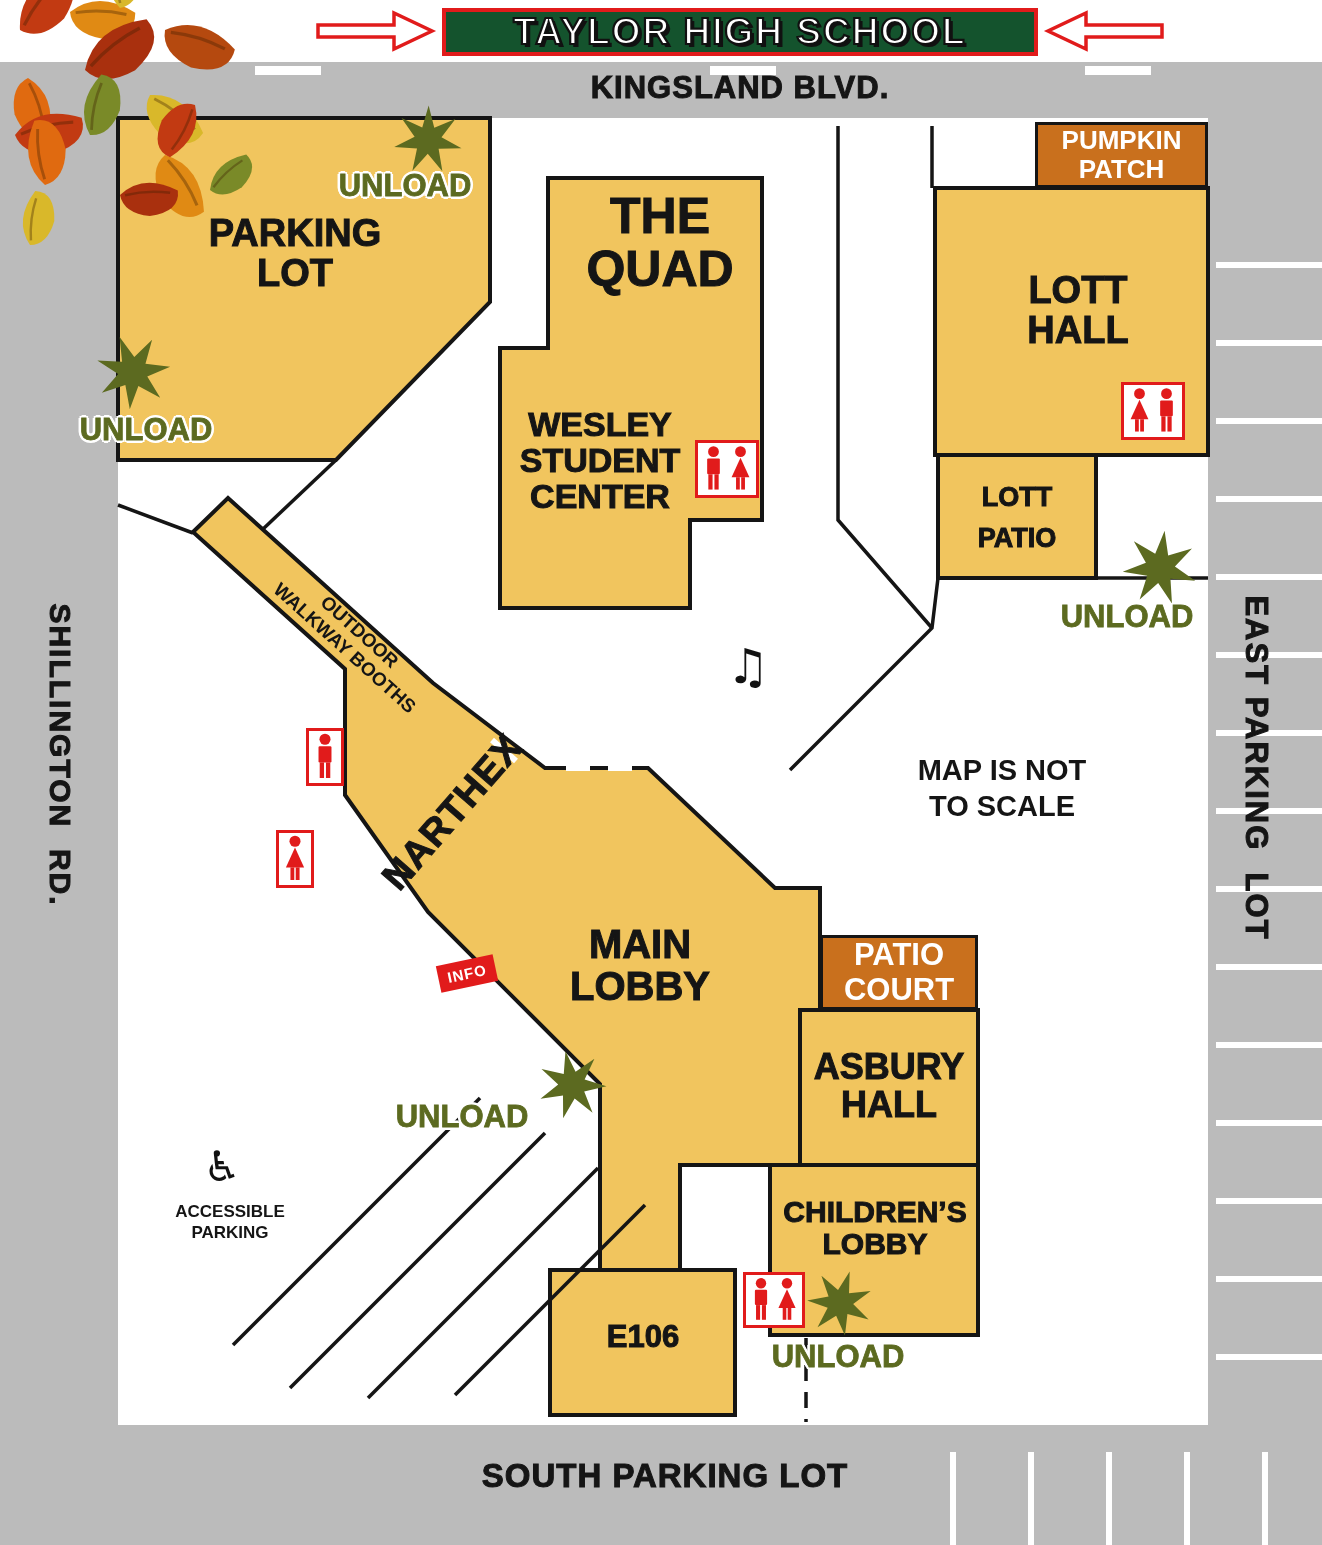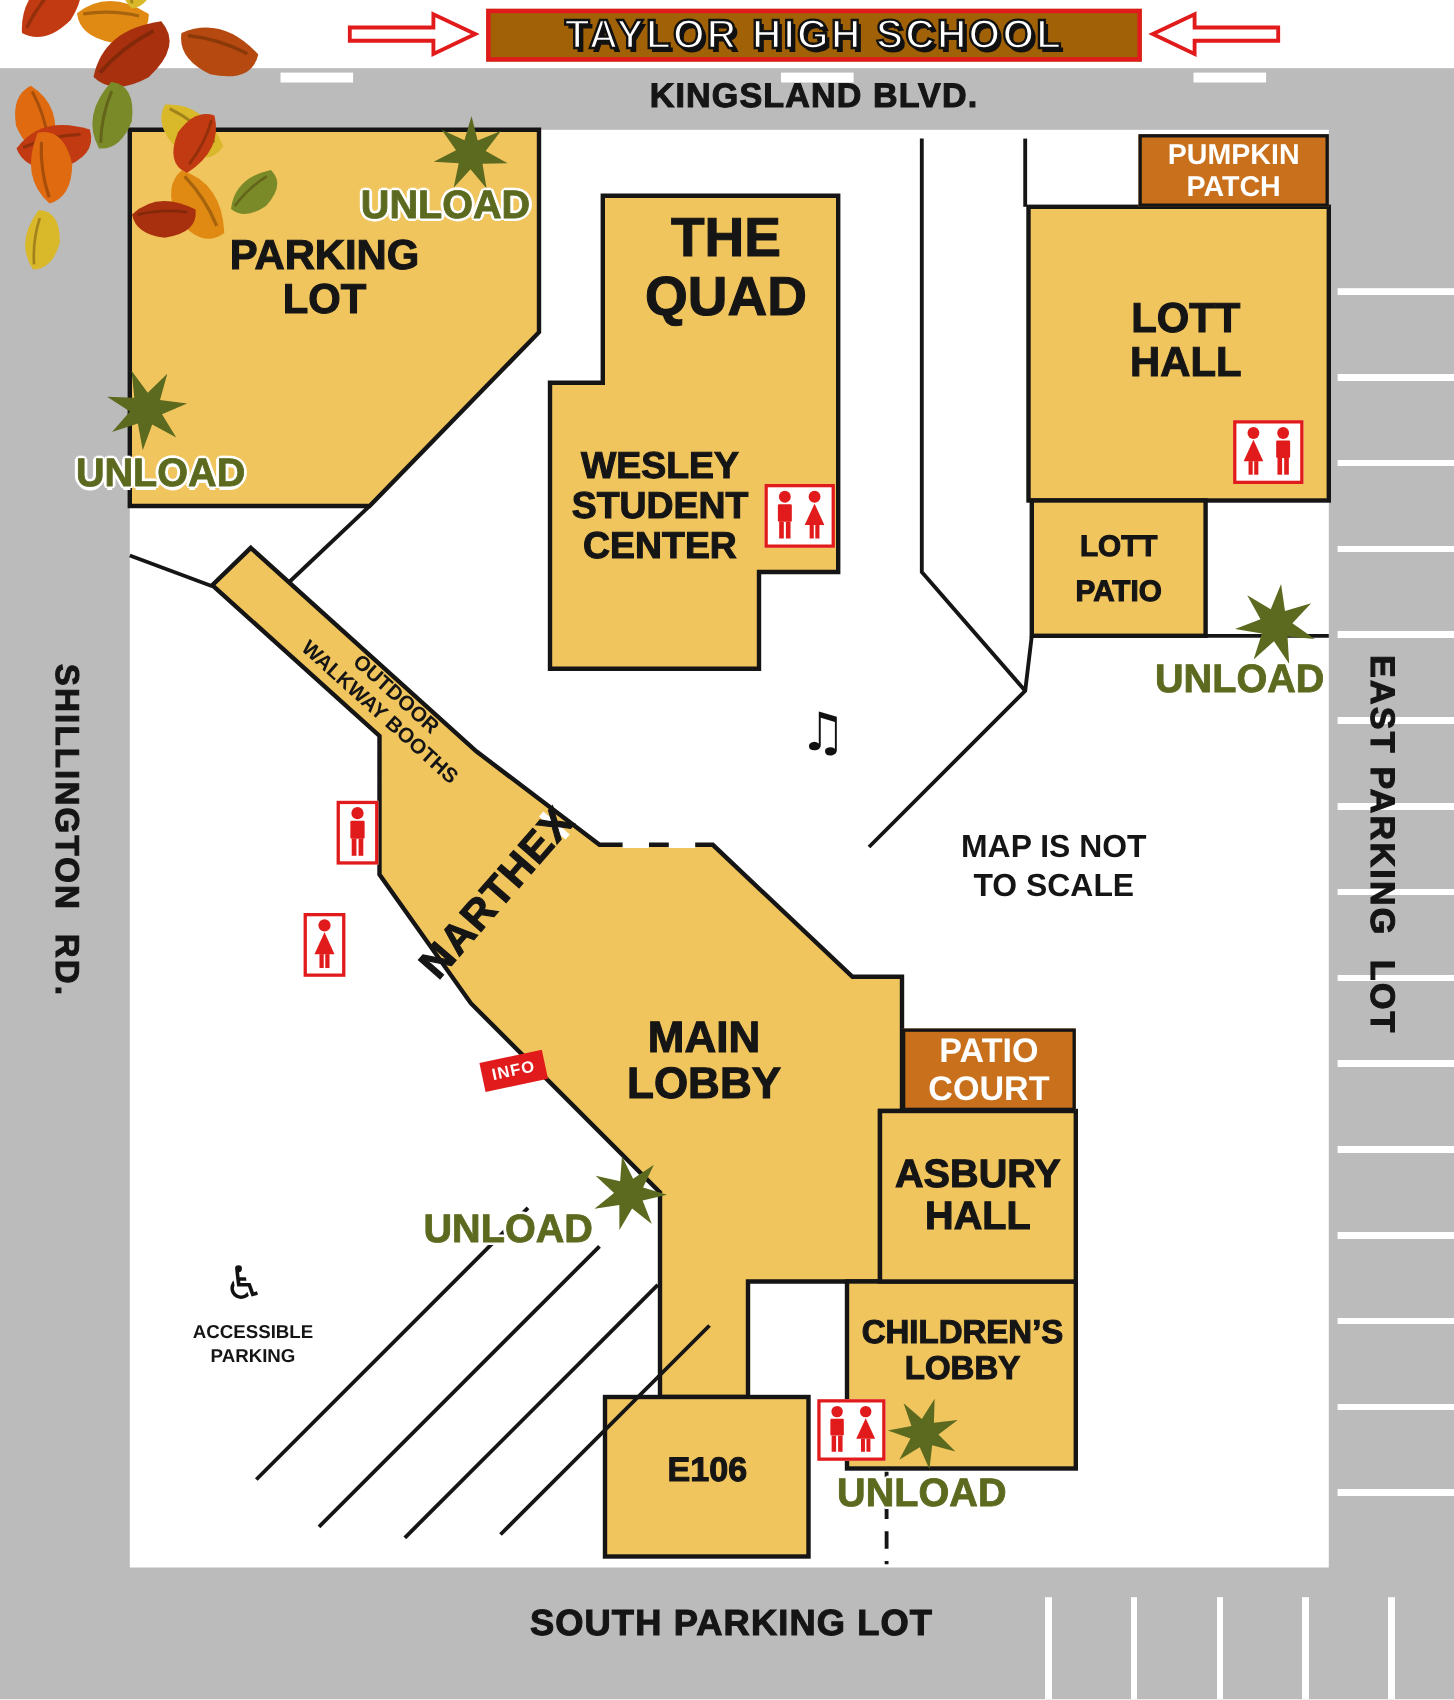--- a/index.html
+++ b/index.html
@@ -22,25 +22,25 @@
   .star{fill:var(--olive)}
   .lbl{position:absolute;transform:translate(-50%,-50%);font-weight:800;color:var(--ink);
        text-align:center;line-height:1.06;white-space:nowrap}
   .lbl span{display:block}
   .fat{-webkit-text-stroke:1px currentColor}
   .pre span{white-space:pre}
   .obox{position:absolute;background:var(--orange);color:#fff;display:flex;flex-direction:column;
         justify-content:center;align-items:center;font-weight:800;text-align:center;line-height:1.1}
   .obox span{display:block}
   .bordered{border:3px solid var(--ink)}
-  .unload{position:absolute;transform:translate(-50%,-50%);color:var(--olive);font-weight:800;font-size:36px;
+  .unload{position:absolute;transform:translate(-50%,-50%);color:var(--olive);font-weight:800;font-size:31px;
         -webkit-text-stroke:0.8px var(--olive);
         text-shadow:-2px -2px 0 #fff,2px -2px 0 #fff,-2px 2px 0 #fff,2px 2px 0 #fff,0 -3px 0 #fff,0 3px 0 #fff,-3px 0 0 #fff,3px 0 0 #fff}
   .wc{position:absolute;background:#fff;border:3px solid var(--red);display:flex;align-items:center;justify-content:center}
-  .banner{position:absolute;left:442px;top:8px;width:596px;height:48px;background:#a16207;border:4px solid var(--red);
+  .banner{position:absolute;left:442px;top:8px;width:596px;height:48px;background:#14532d;border:4px solid var(--red);
         display:flex;align-items:center;justify-content:center}
   .banner span{font-size:37px;font-weight:bold;letter-spacing:2px;color:#fff;
         -webkit-text-stroke:2.2px #111;text-shadow:3px 3px 0 #111}
   .dash{position:absolute;height:9px;background:#fff}
   .stripes-v{position:absolute;left:1216px;top:262px;width:106px;height:1140px;
         background:repeating-linear-gradient(to bottom,#fff 0 6px,transparent 6px 78px)}
   .stripes-h{position:absolute;left:950px;top:1452px;width:372px;height:93px;
         background:repeating-linear-gradient(to right,#fff 0 6px,transparent 6px 78px)}
   .info{position:absolute;left:438px;top:960px;width:58px;height:27px;background:var(--red);color:#fff;
         font-weight:800;font-size:15px;display:flex;align-items:center;justify-content:center;
@@ -212,21 +212,21 @@
   <div class="obox bordered" style="left:1035px;top:122px;width:173px;height:66px">
     <span style="font-size:26px">PUMPKIN</span>
     <span style="font-size:26px">PATCH</span>
     </div>
   <div class="obox bordered" style="left:820px;top:935px;width:158px;height:75px">
     <span style="font-size:31px">PATIO</span>
     <span style="font-size:31px">COURT</span>
     </div>
   <div class="lbl wheel" style="left:748px;top:666px;font-size:48px;font-weight:400">♫</div>
 
-  <div class="lbl" style="left:958px;top:788px;font-size:29px;line-height:1.25;font-weight:700">
+  <div class="lbl" style="left:1002px;top:788px;font-size:29px;line-height:1.25;font-weight:700">
     <span>MAP IS NOT</span>
       <span>TO SCALE</span>
     </div>
 
   <div class="info">
       <span>INFO</span>
     </div>
 
   <div class="wheel" style="left:222px;top:1166px;font-size:42px">♿</div>
   <div class="lbl" style="left:230px;top:1222px;font-size:17px;line-height:1.25">

